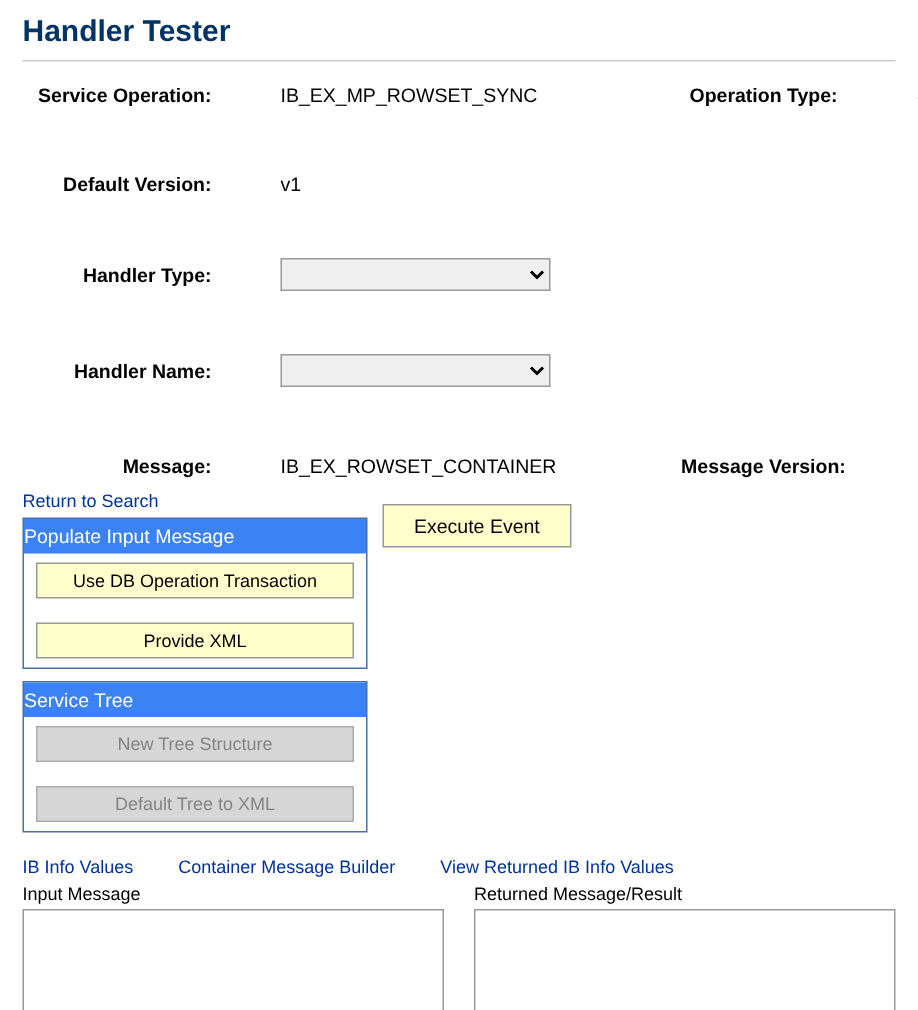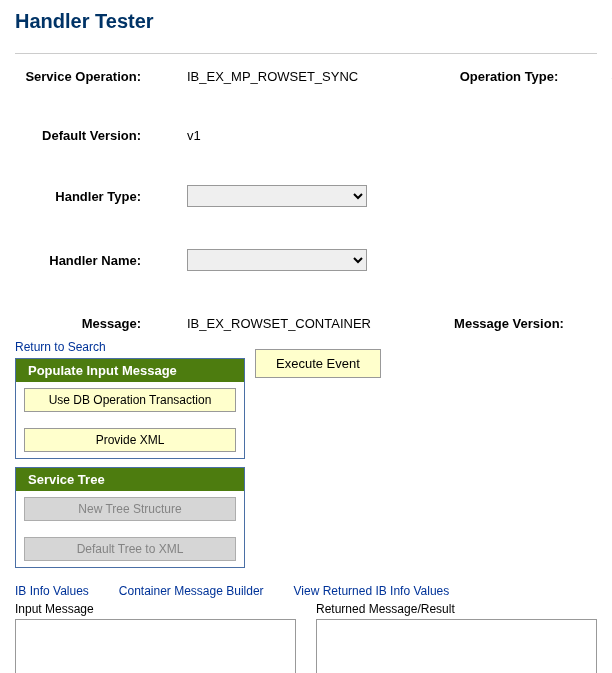--- a/index.html
+++ b/index.html
@@ -9,21 +9,21 @@
       background: #fff;
       color: #000;
       padding: 10px 15px;
     }
     h1.page-title {
       font-size: 20px;
       font-weight: bold;
       color: #003366;
       margin-bottom: 12px;
       border-bottom: 1px solid #ccc;
-      padding-bottom: 20px;
+      padding-bottom: 7px;
     }
     .main-content {
       display: flex;
       flex-direction: column;
       gap: 0;
     }
     .fields-section {
       display: grid;
       grid-template-columns: 130px 220px 120px 1fr;
       row-gap: 5px;
@@ -66,25 +66,25 @@
 
     .left-panel {
       width: 230px;
       float: left;
     }
     .right-area {
       margin-left: 240px;
     }
 
     .section-header {
-      background-color: #4d7c0f;
+      background-color: #3b82f6;
       color: #fff;
-      font-weight: bold;
-      font-size: 13px;
-      padding: 4px 12px;
+      font-weight: normal;
+      font-size: 13px;
+      padding: 4px 0;
       margin-bottom: 0;
     }
     .section-box {
       border: 1px solid #4a6fa5;
       margin-bottom: 8px;
     }
     .section-box .section-header {
       border-bottom: none;
     }
     .section-box-content {

